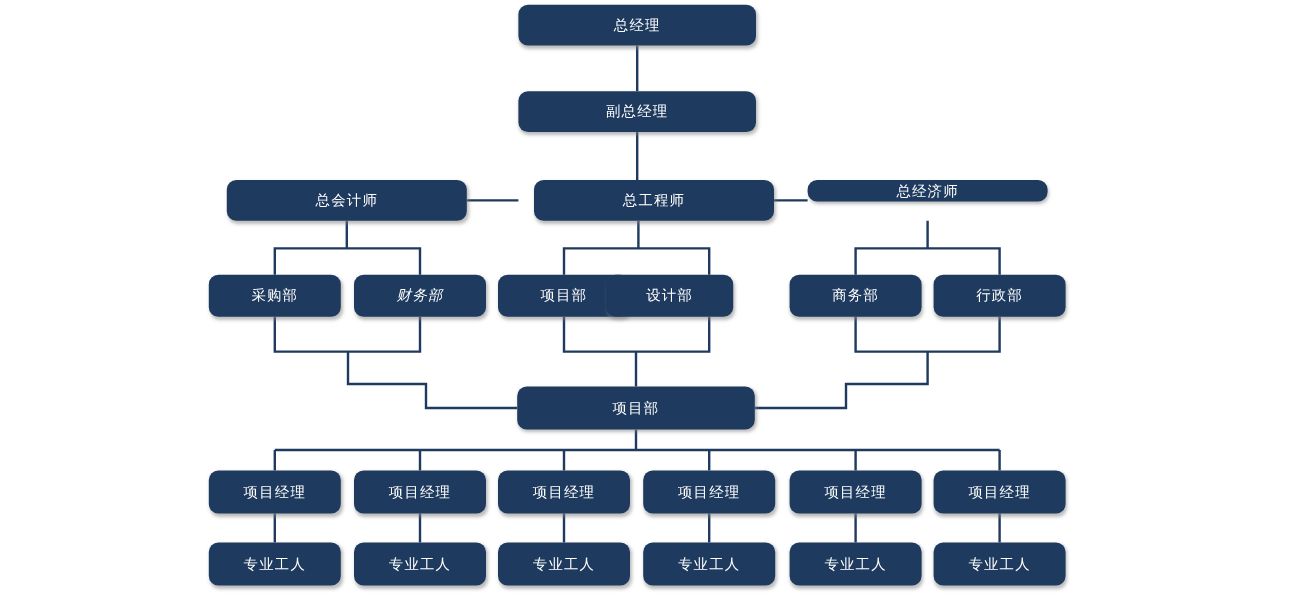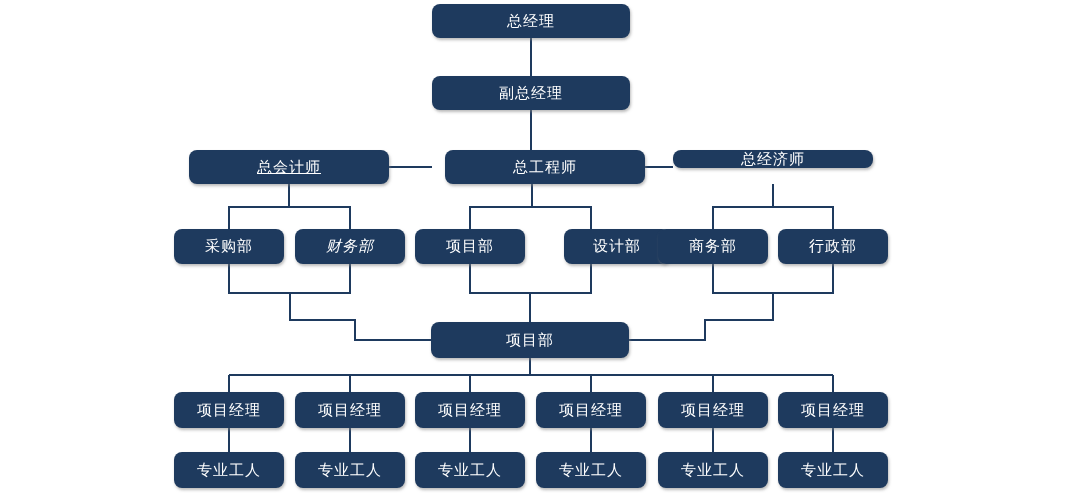--- a/index.html
+++ b/index.html
@@ -29,21 +29,21 @@
     fill: none;
   }
   .node {
     position: absolute;
     background: var(--node-fill);
     color: var(--node-text);
     border-radius: 8px;
     display: flex;
     align-items: center;
     justify-content: center;
-    font-size: 15px;
+    font-size: 12px;
     letter-spacing: 1px;
     box-shadow: 1px 2px 3px rgba(130,130,130,0.55);
     white-space: nowrap;
   }
 </style>
 </head>
 <body>
 
 <div class="canvas">
 
@@ -70,28 +70,28 @@
 
     <path class="edge" d="M530 358 V375 M229 375 H833 M229 375 V392 M350 375 V392 M470 375 V392 M591 375 V392 M713 375 V392 M833 375 V392"></path>
 
     <path class="edge" d="M229 428 V452 M350 428 V452 M470 428 V452 M591 428 V452 M713 428 V452 M833 428 V452"></path>
   </svg>
 
   <div class="node" style="left:432px; top:4px; width:198px; height:34px;">总经理</div>
 
   <div class="node" style="left:432px; top:76px; width:198px; height:34px;">副总经理</div>
 
-  <div class="node" style="left:189px; top:150px; width:200px; height:34px;text-decoration:underline;">总会计师</div>
+  <div class="node" style="left:189px; top:150px; width:200px; height:34px;">总会计师</div>
   <div class="node" style="left:445px; top:150px; width:200px; height:34px;">总工程师</div>
   <div class="node" style="left:673px; top:150px; width:200px; height:18px;">总经济师</div>
 
   <div class="node" style="left:174px; top:229px; width:110px; height:35px;text-align:right;">采购部</div>
   <div class="node" style="left:295px; top:229px; width:110px; height:35px;font-style:italic;">财务部</div>
   <div class="node" style="left:415px; top:229px; width:110px; height:35px;">项目部</div>
-  <div class="node" style="left:564px; top:229px; width:106px; height:35px;">设计部</div>
+  <div class="node" style="left:505px; top:229px; width:106px; height:35px;">设计部</div>
   <div class="node" style="left:658px; top:229px; width:110px; height:35px;">商务部</div>
   <div class="node" style="left:778px; top:229px; width:110px; height:35px;">行政部</div>
 
   <div class="node" style="left:431px; top:322px; width:198px; height:36px;">项目部</div>
 
   <div class="node" style="left:174px; top:392px; width:110px; height:36px;">项目经理</div>
   <div class="node" style="left:295px; top:392px; width:110px; height:36px;">项目经理</div>
   <div class="node" style="left:415px; top:392px; width:110px; height:36px;">项目经理</div>
   <div class="node" style="left:536px; top:392px; width:110px; height:36px;">项目经理</div>
   <div class="node" style="left:658px; top:392px; width:110px; height:36px;">项目经理</div>

